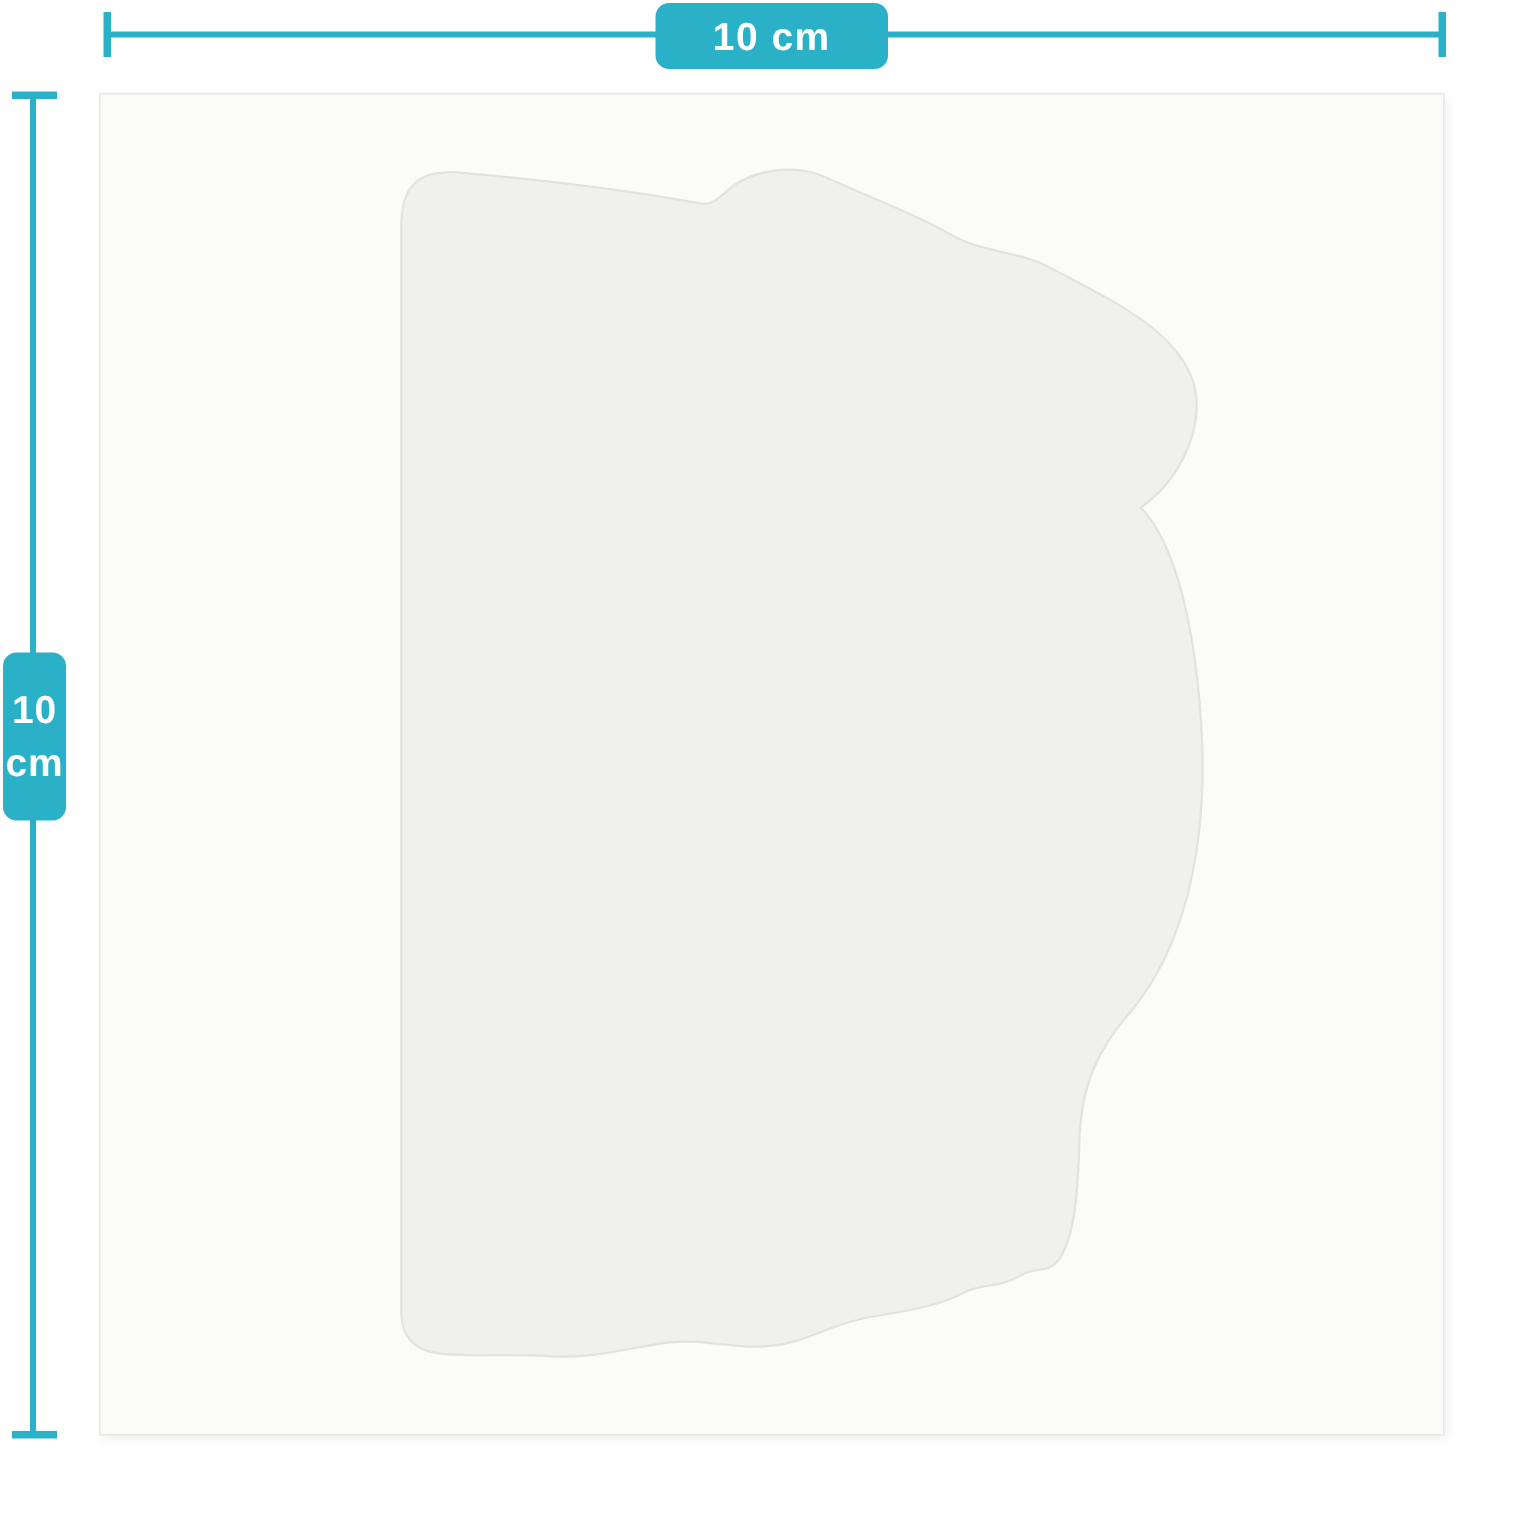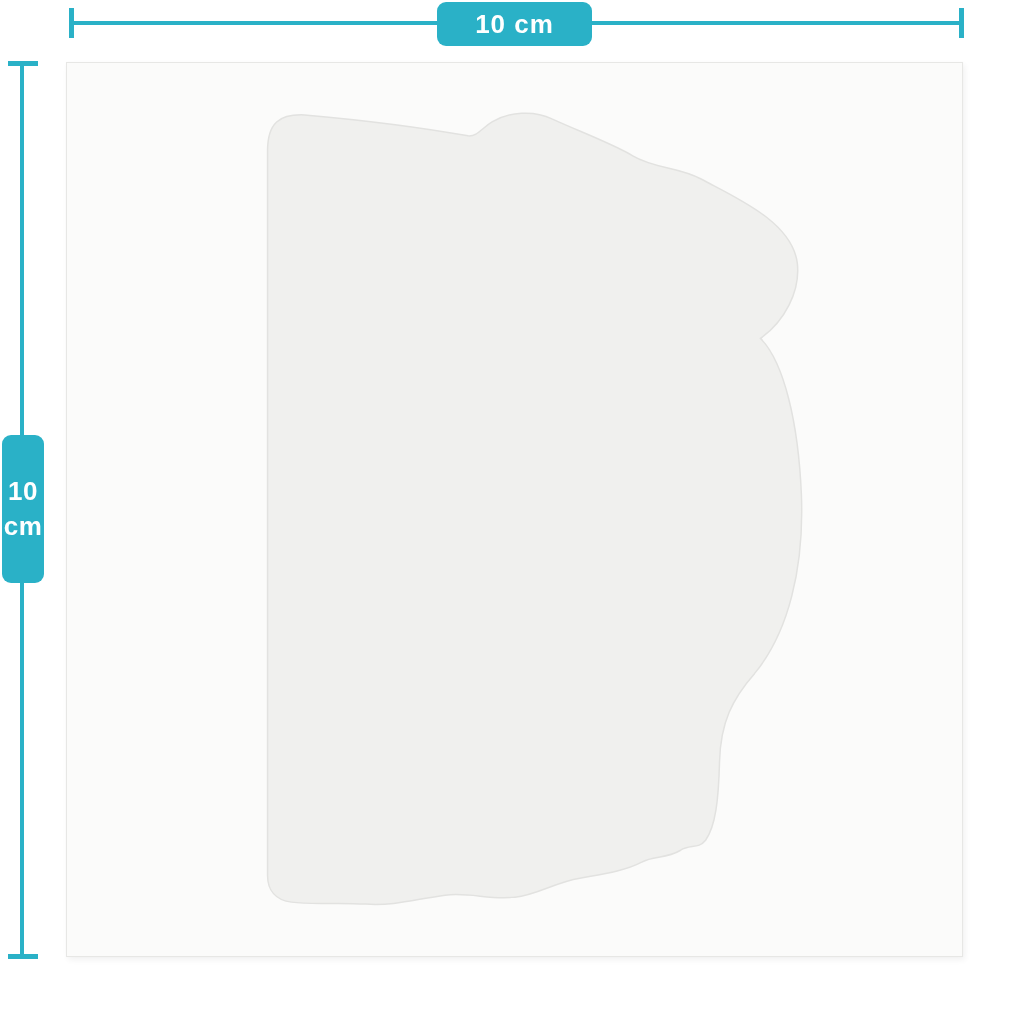--- a/index.html
+++ b/index.html
@@ -85,21 +85,21 @@
   .badge-h {
     left: 437px;
     top: 2px;
     width: 155px;
     height: 44px;
   }
   .badge-v {
     left: 2px;
     top: 435px;
     width: 42px;
-    height: 148px;
+    height: 112px;
     flex-direction: column;
     line-height: 1.35;
     letter-spacing: 0.5px;
   }
 </style>
 </head>
 <body>
 
 <div class="canvas">
 

